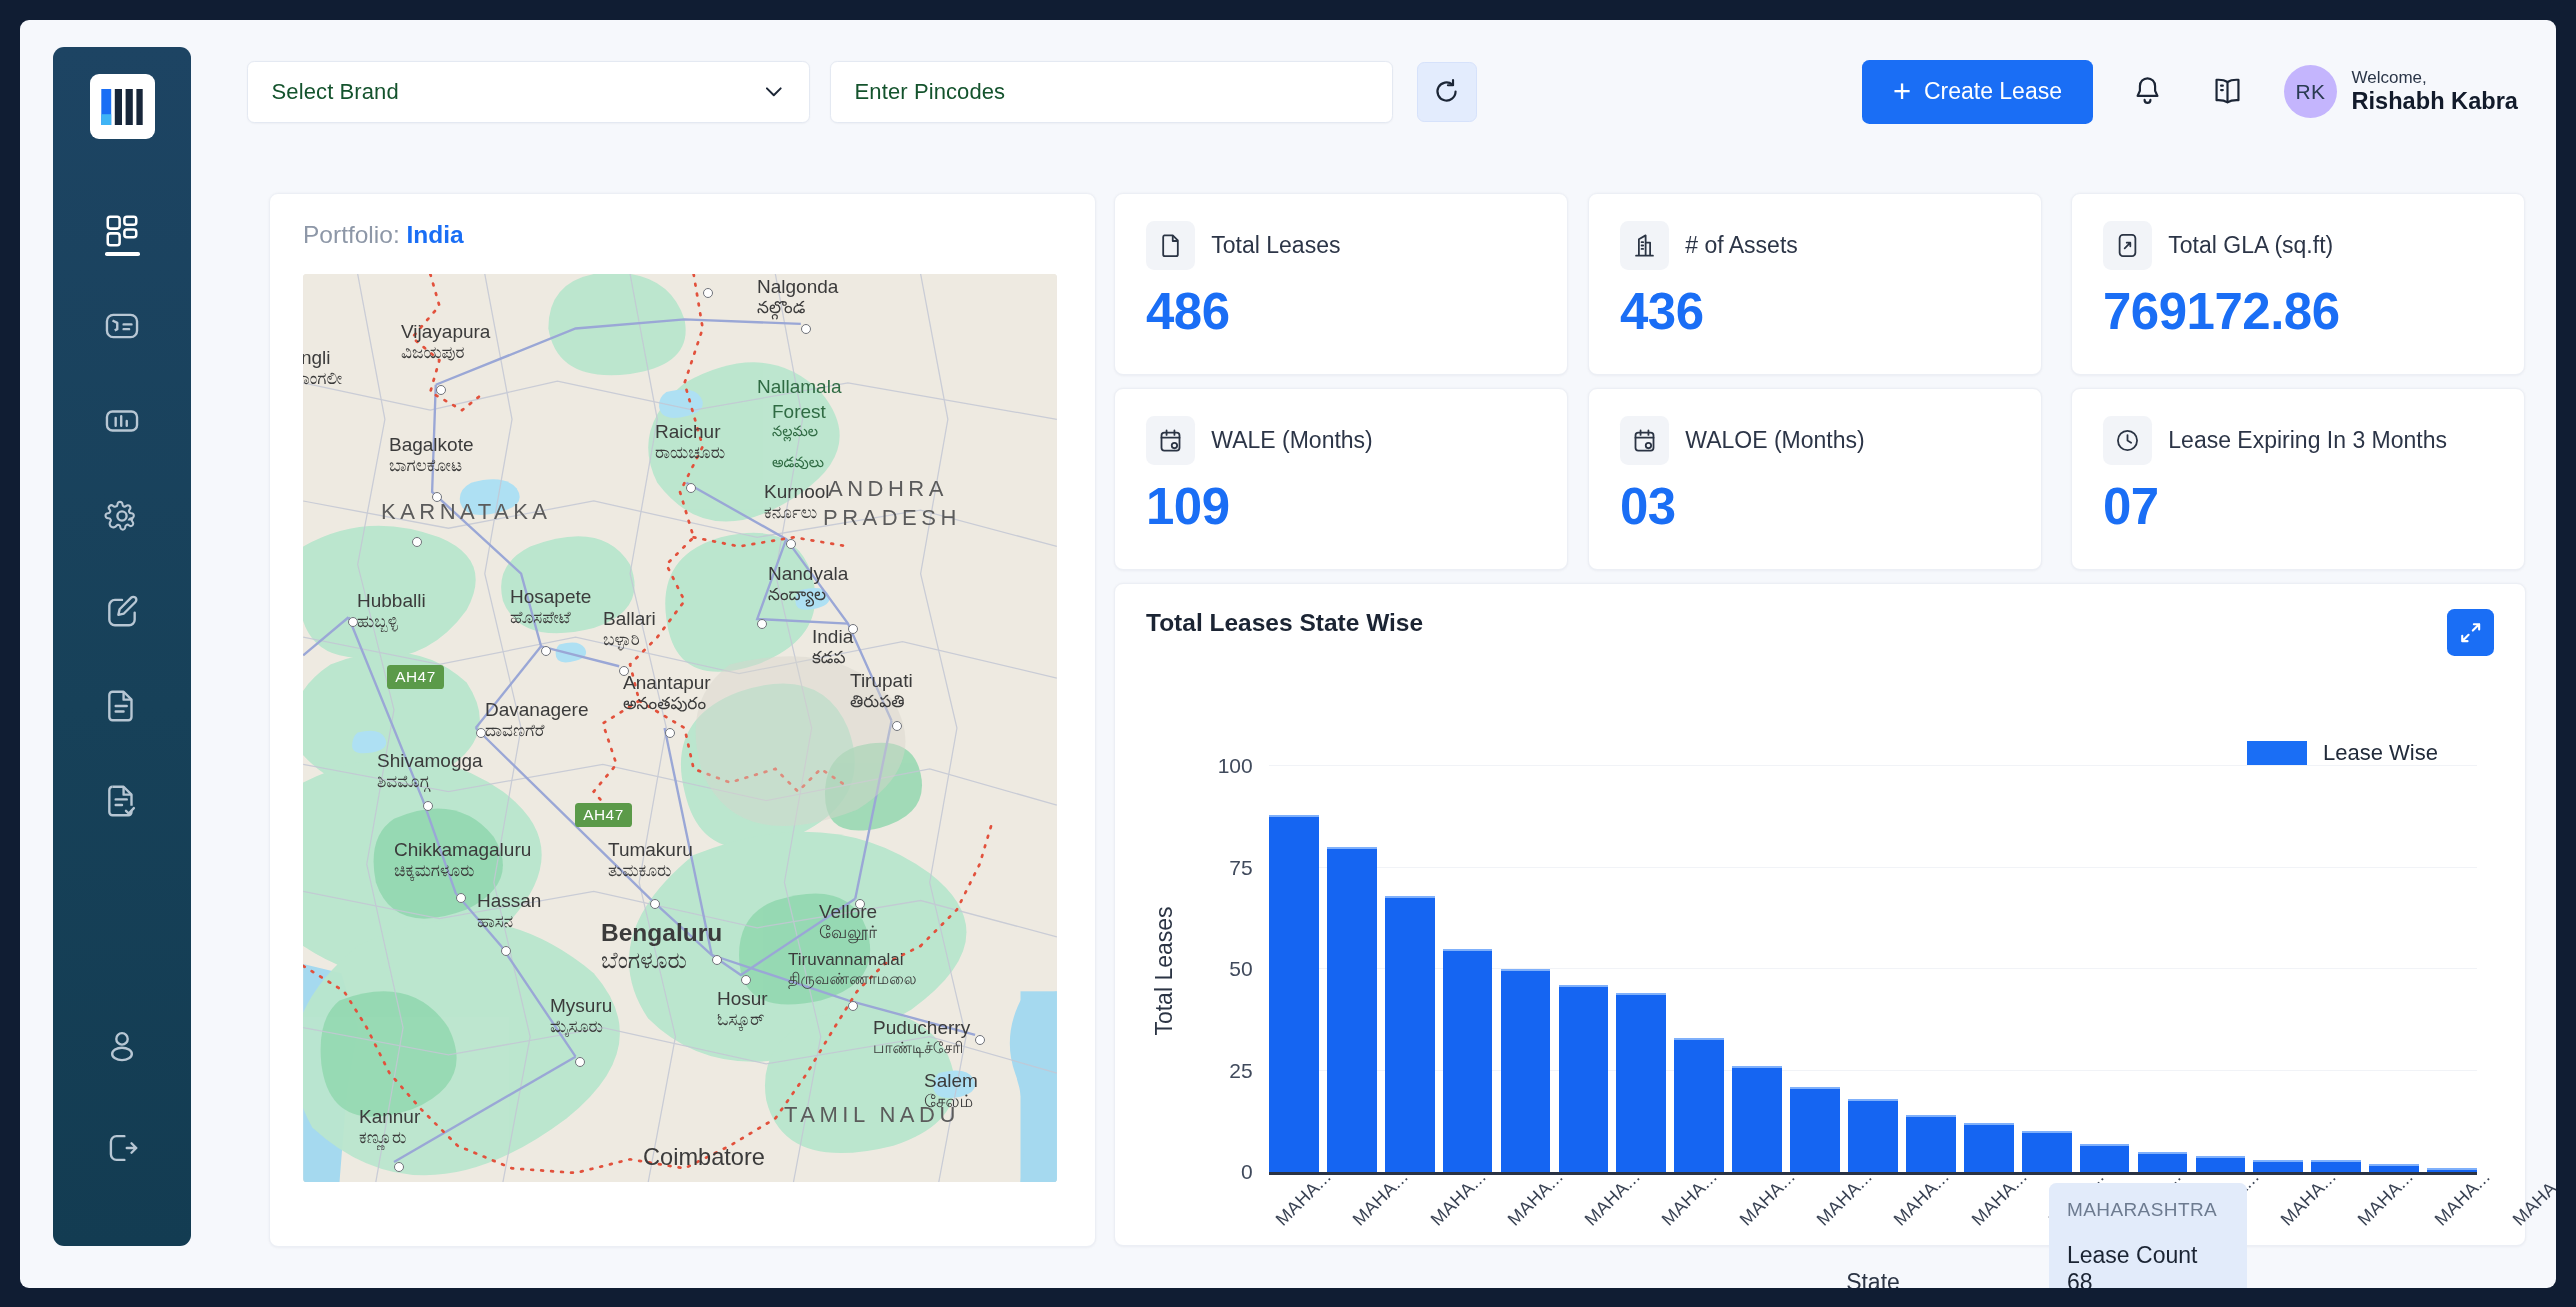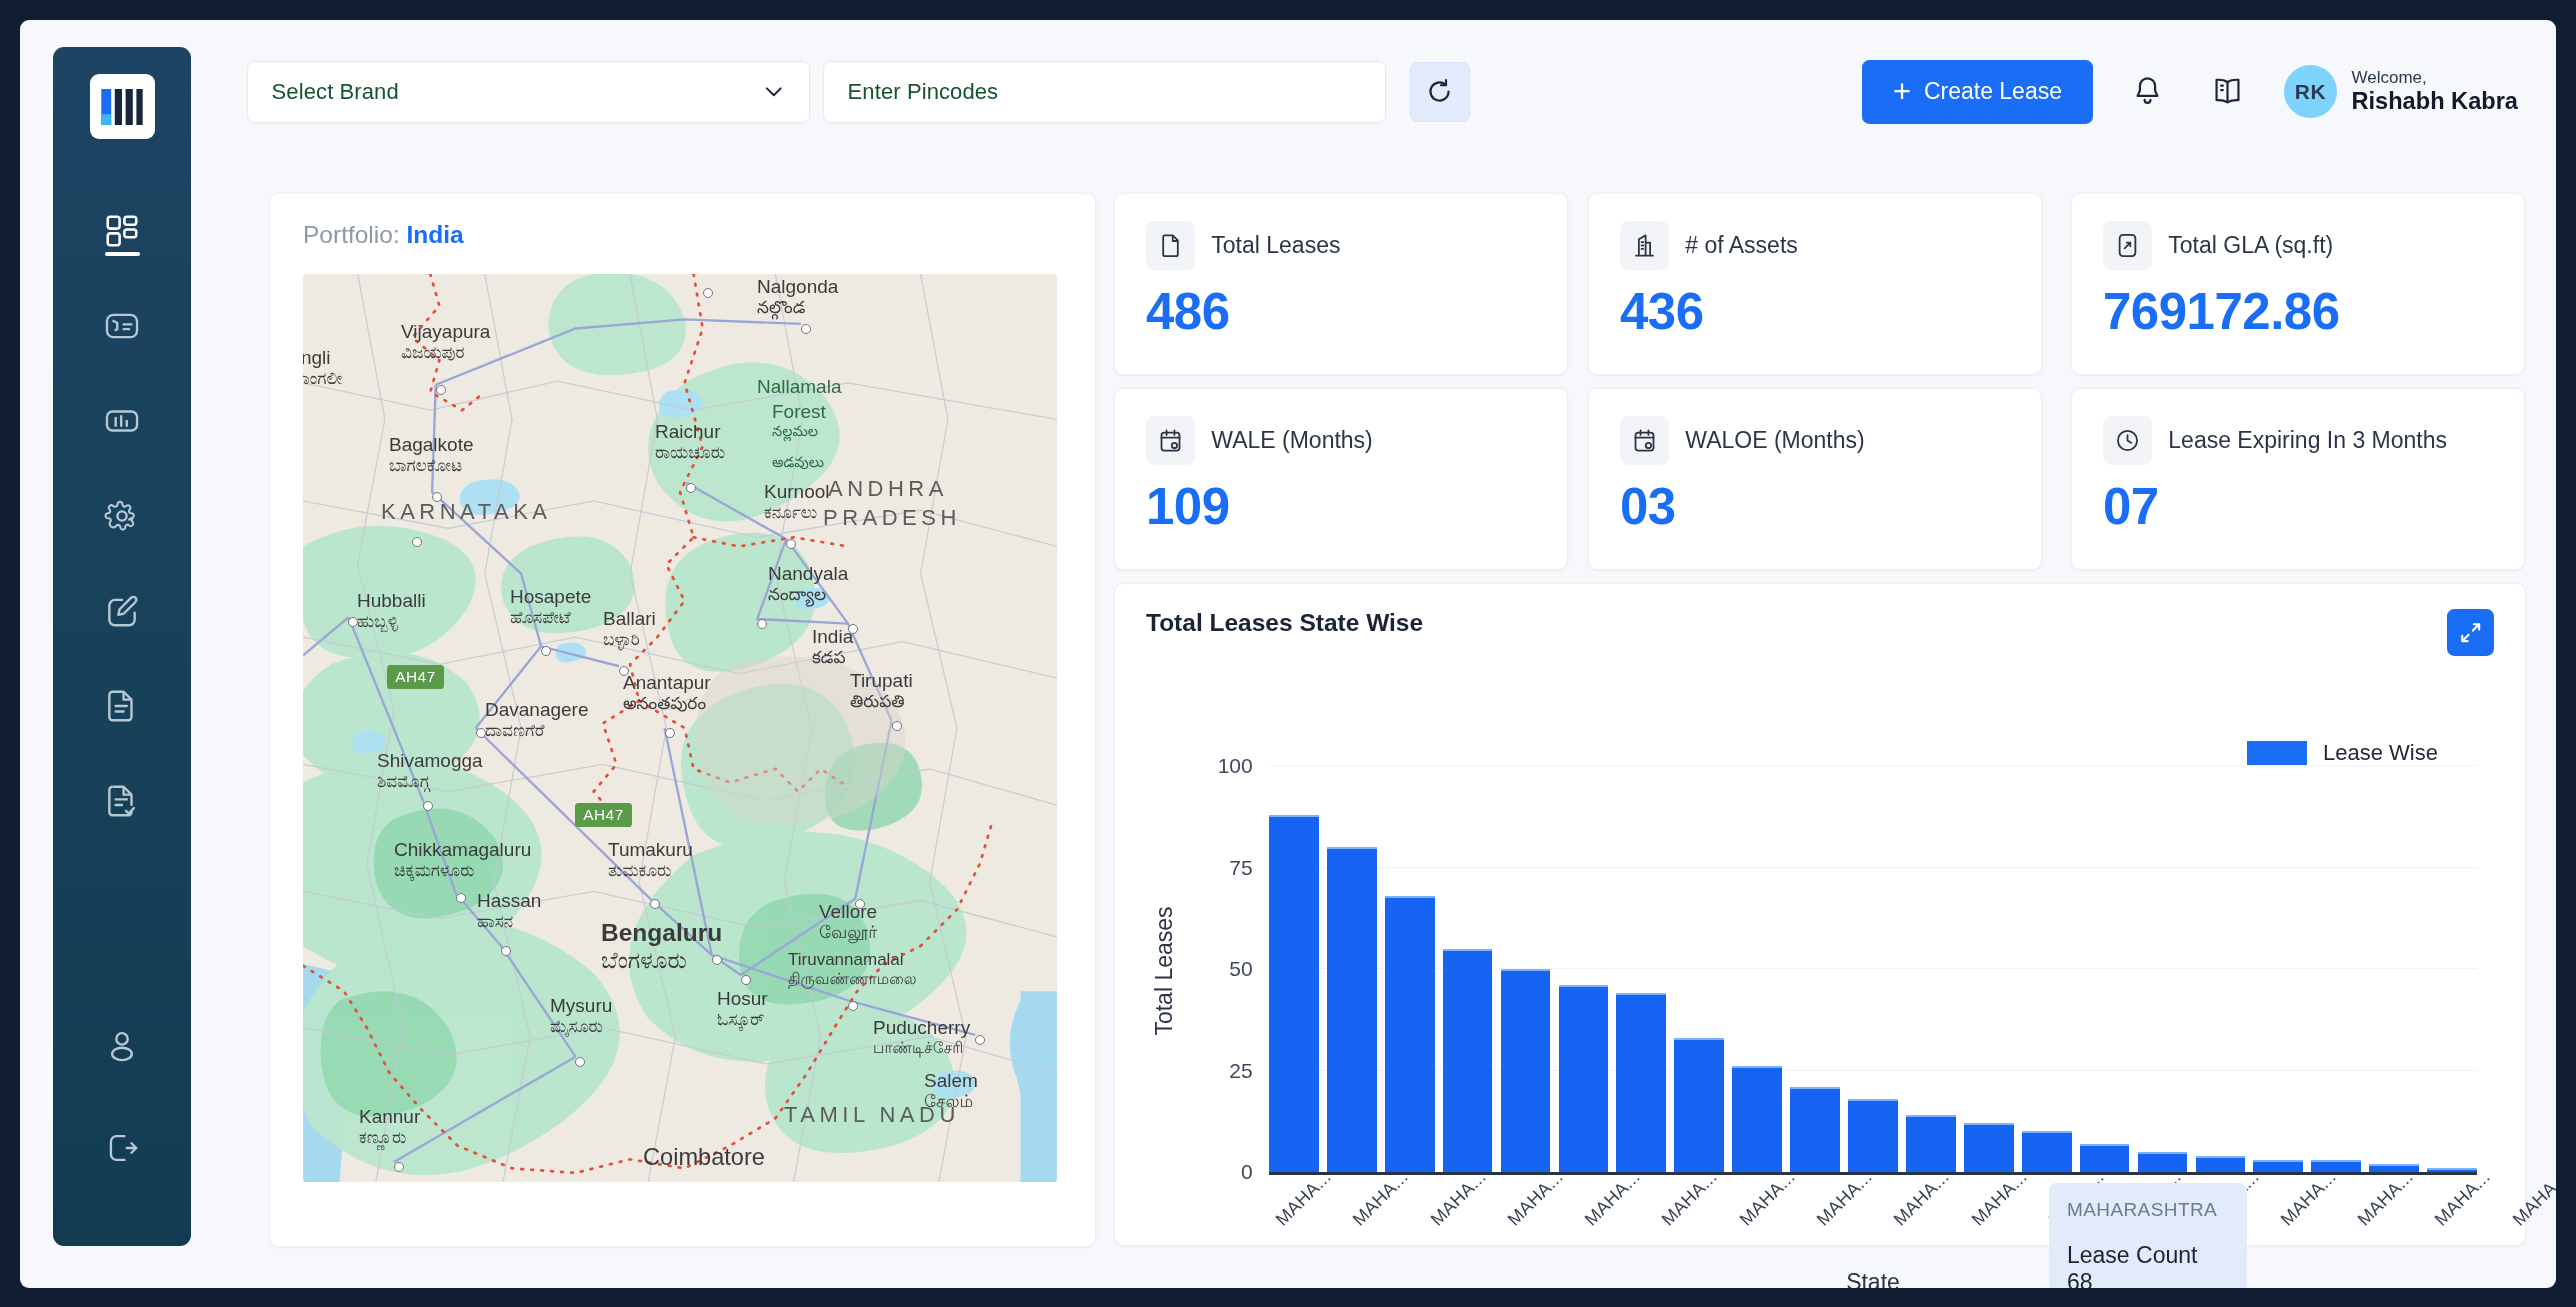--- a/index.html
+++ b/index.html
@@ -52,42 +52,42 @@
     position: absolute; left: 227px; top: 35px;
     width: 2271px; height: 73px;
     display: flex; align-items: center;
   }
   .field {
     height: 62px; background: #fff; border: 0.9px solid #e4e9f2;
     border-radius: 7.3px; display: flex; align-items: center;
     padding: 0 23.6px; box-shadow: 0 0.9px 1.8px rgba(16,29,51,.04);
   }
   #brand-select { width: 563px; justify-content: space-between; cursor: pointer; }
-  #pincode-field { width: 563px; margin-left: 13px; align-items: center; }
+  #pincode-field { width: 563px; margin-left: 20px; align-items: center; }
   .field-text { font-size: 22px; color: #14532d; letter-spacing: 0.1px; }
   .chev { width: 23.6px; height: 23.6px; }
   #refresh-btn {
     width: 60px; height: 60px; margin-left: 23.6px;
     background: #e3ecfd; border: 0.9px solid #d6e2fb; border-radius: 7.3px;
     display: flex; align-items: center; justify-content: center; cursor: pointer;
   }
   .topbar-right { margin-left: auto; display: flex; align-items: center; }
   #create-lease-btn {
     height: 64px; background: #1a6ef5; border-radius: 7.3px; border: none;
     color: #fff; font-size: 23px; font-family: "Liberation Sans", sans-serif;
     display: flex; align-items: center; gap: 12.7px; padding: 0 31px; cursor: pointer;
   }
   .plus-glyph { font-size: 31px; line-height: 1; font-weight: 300; }
   .icon-btn { width: 51px; height: 51px; margin-left: 29px; display: flex; align-items: center; justify-content: center; cursor: pointer; }
   #user-block { display: flex; align-items: center; margin-left: 31px; }
   .avatar {
     width: 53px; height: 53px; border-radius: 50%;
-    background: #7dd3fc; color: #2a3b52;
+    background: #c4b5fd; color: #2a3b52;
     display: flex; align-items: center; justify-content: center;
-    font-size: 21px; font-weight: 700; letter-spacing: 0.5px;
+    font-size: 21px; font-weight: 400; letter-spacing: 0.5px;
   }
   .user-text { margin-left: 14.5px; }
   .welcome-line { font-size: 17px; color: #2b3648; line-height: 1.15; }
   .user-name { font-size: 23.6px; font-weight: 700; color: #121b2b; line-height: 1.2; }
 
   
   .card { background: #fff; border: 0.9px solid #eceff5; border-radius: 9px; box-shadow: 0 0.9px 2.7px rgba(16,29,51,.05); }
 
   #portfolio-card {
     position: absolute; left: 249px; top: 173px;

